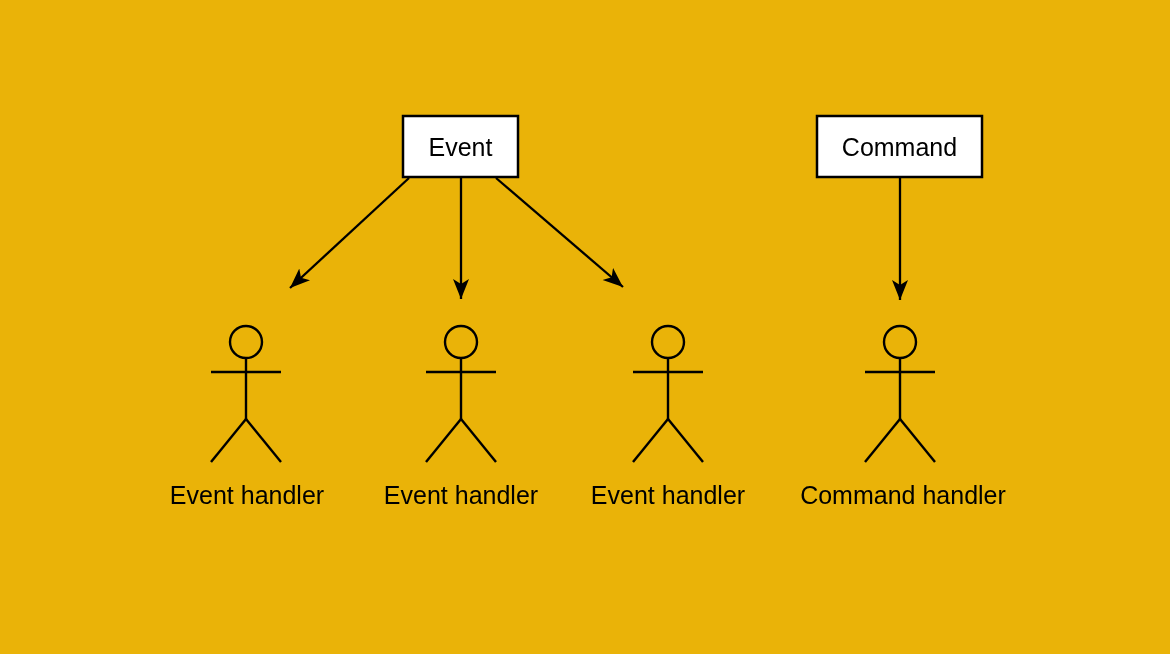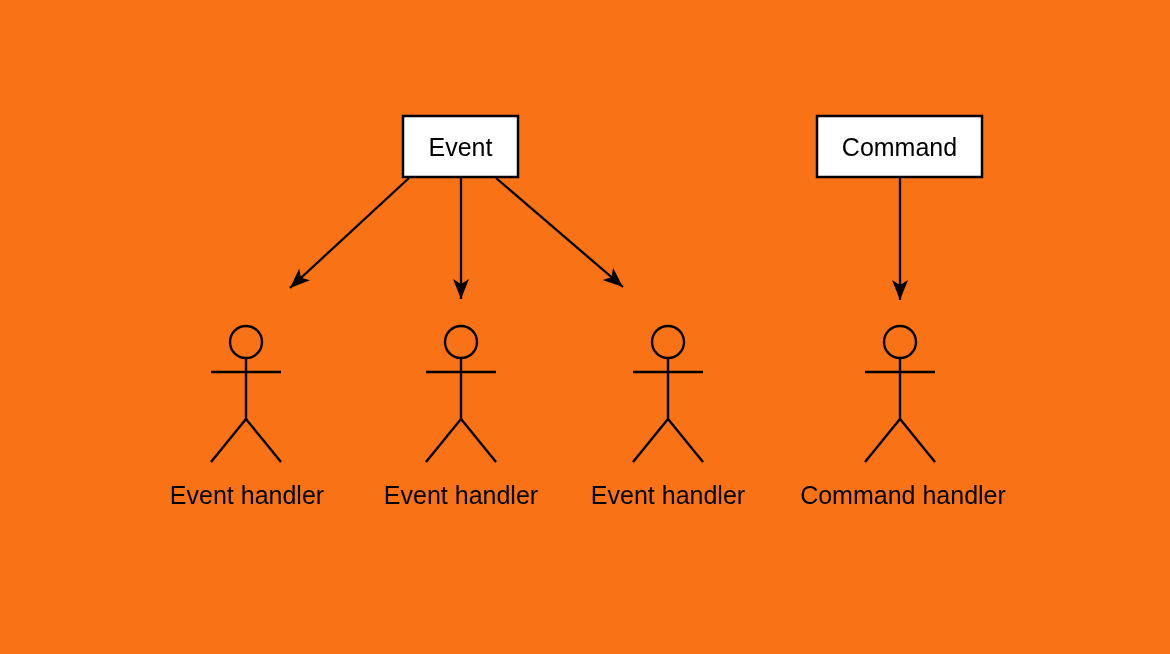--- a/index.html
+++ b/index.html
@@ -4,21 +4,21 @@
 <style>
   html, body {
     margin: 0;
     padding: 0;
     background: #ffffff;
   }
   .canvas-wrap {
     position: relative;
     width: 1170px;
     height: 654px;
-    background: #f97316;
+    background: #eab308;
     overflow: hidden;
     font-family: "Liberation Sans", sans-serif;
   }
   svg text {
     font-family: "Liberation Sans", sans-serif;
     font-size: 25px;
     fill: #000000;
   }
   .shape {
     stroke: #000000;

